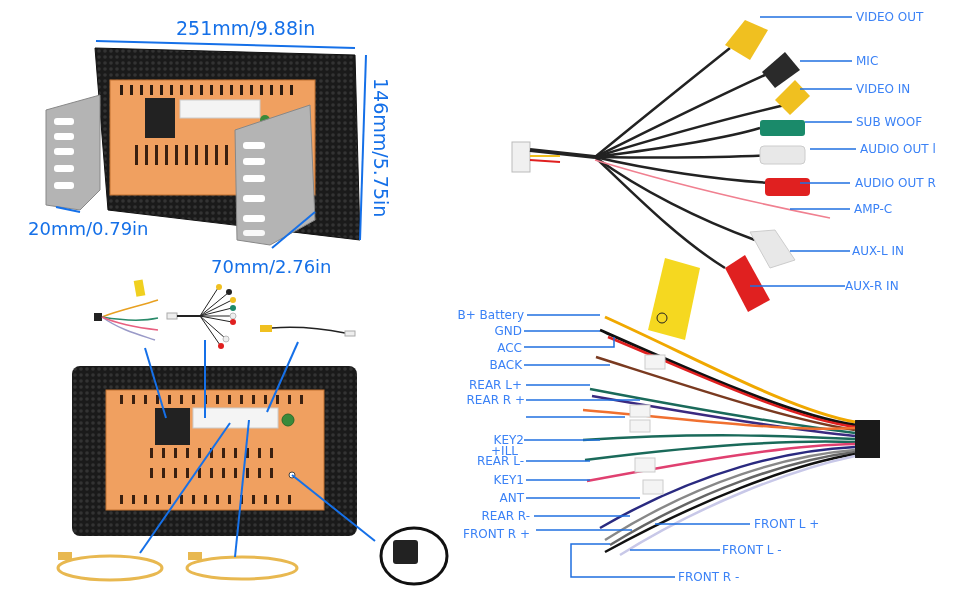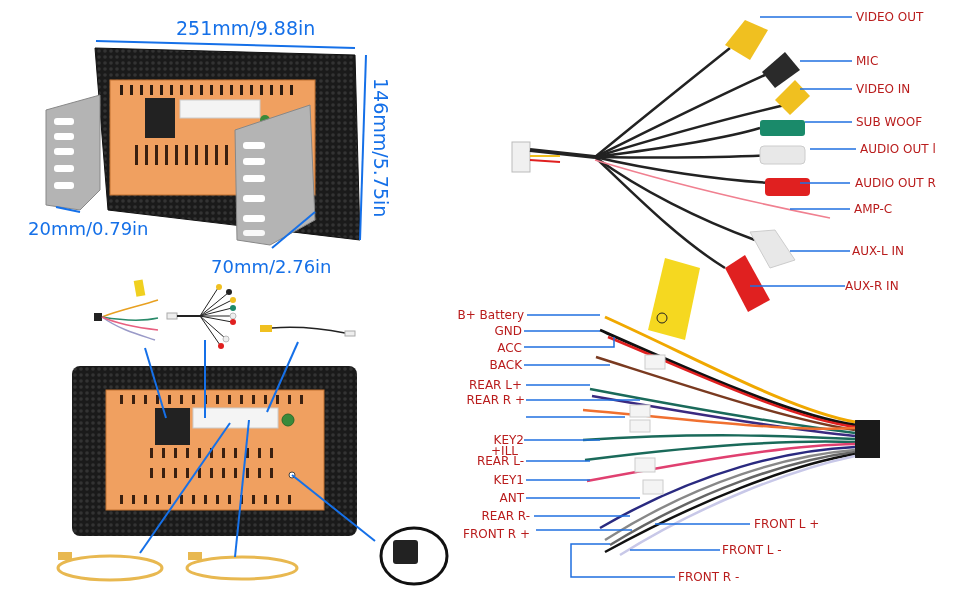--- a/index.html
+++ b/index.html
@@ -1,17 +1,17 @@
 <!DOCTYPE html>
 <html><head>
 <meta charset="utf-8">
 <style>
   html,body{margin:0;padding:0;background:#fff;}
   body{width:970px;height:600px;position:relative;overflow:hidden;font-family:"DejaVu Sans",sans-serif;}
-  .lbl{position:absolute;color:#b91c1c;font-size:12px;white-space:nowrap;line-height:14px;}
+  .lbl{position:absolute;color:#3b82f6;font-size:12px;white-space:nowrap;line-height:14px;}
   .dim{position:absolute;color:#1570e8;font-size:19px;white-space:nowrap;}
   svg{position:absolute;left:0;top:0;}
 </style>
 </head>
 <body>
 
 <svg width="970" height="600">
   <defs>
     <pattern id="carbon" width="6" height="6" patternUnits="userSpaceOnUse">
       <rect width="6" height="6" fill="#1a1a1a"></rect>

